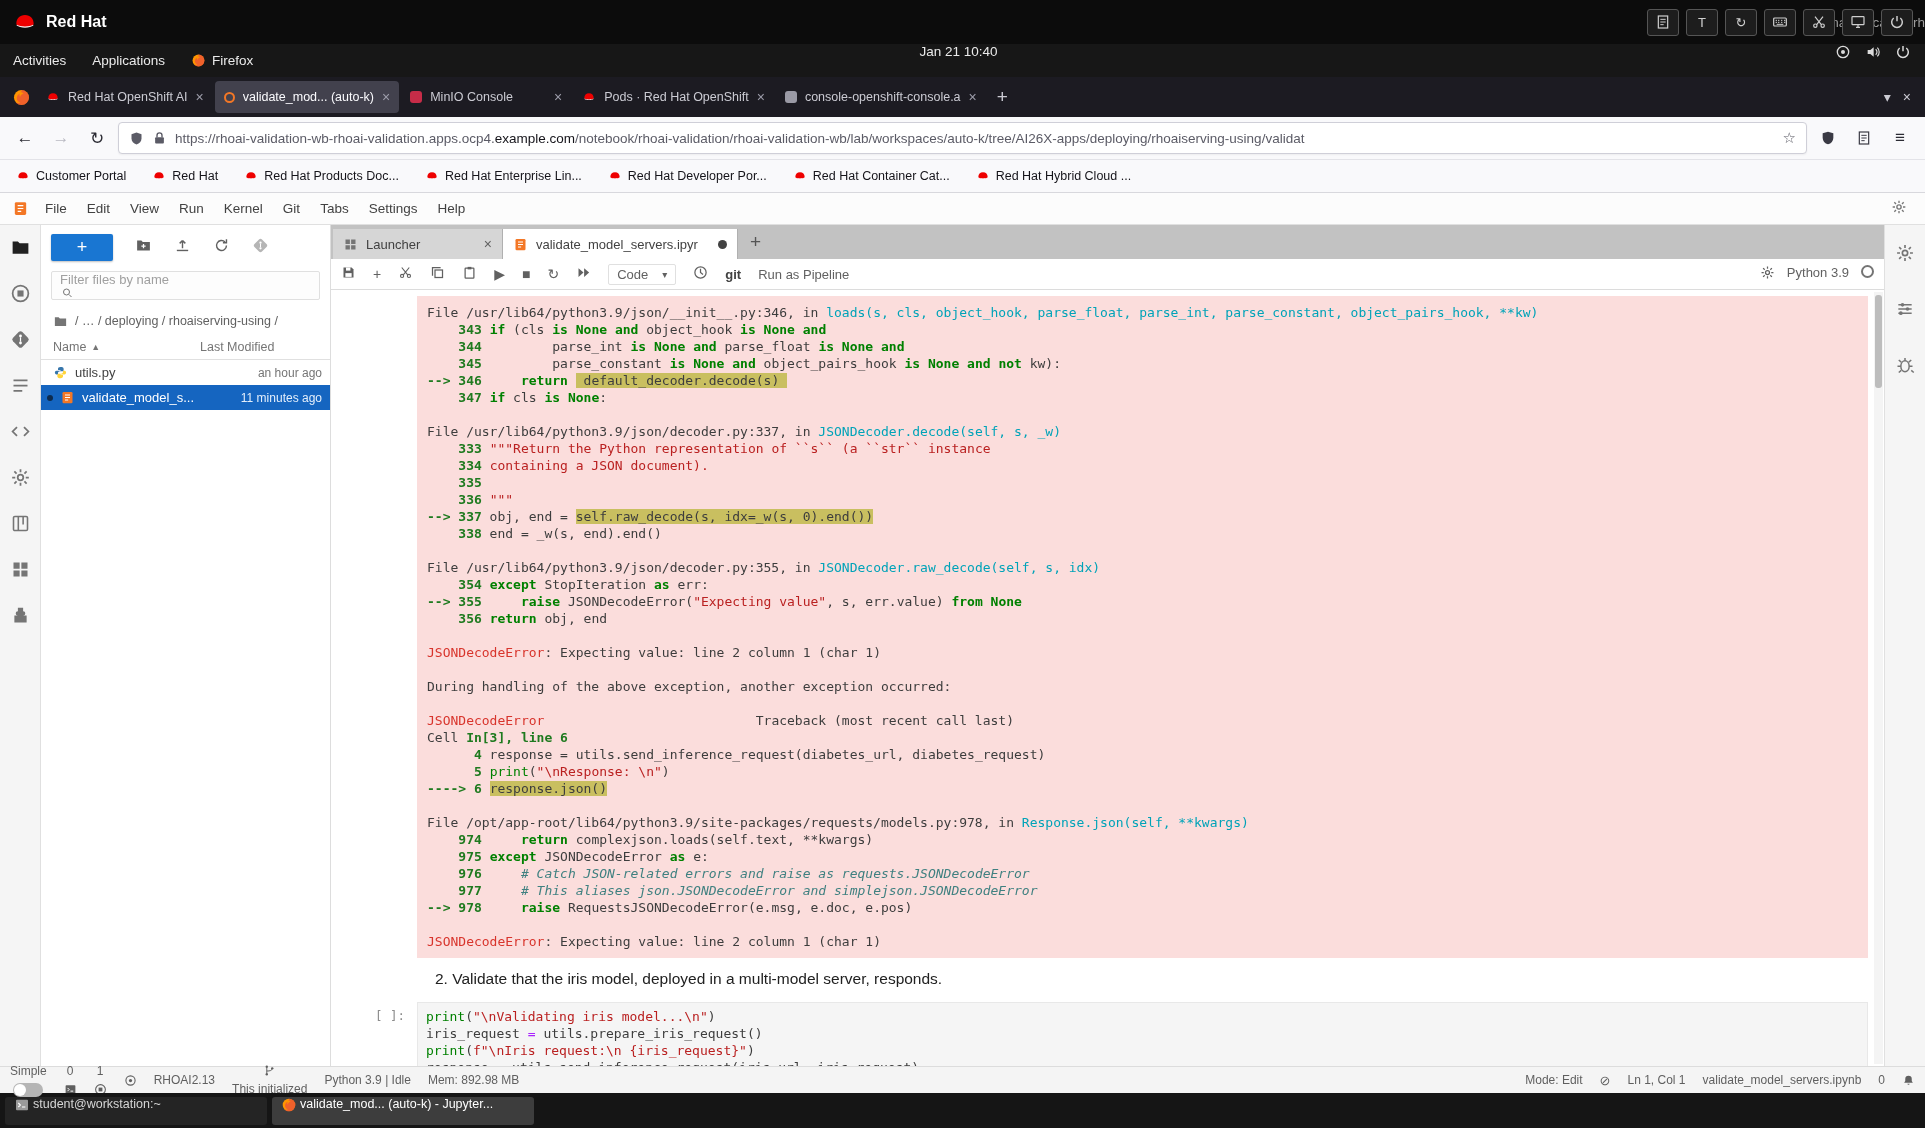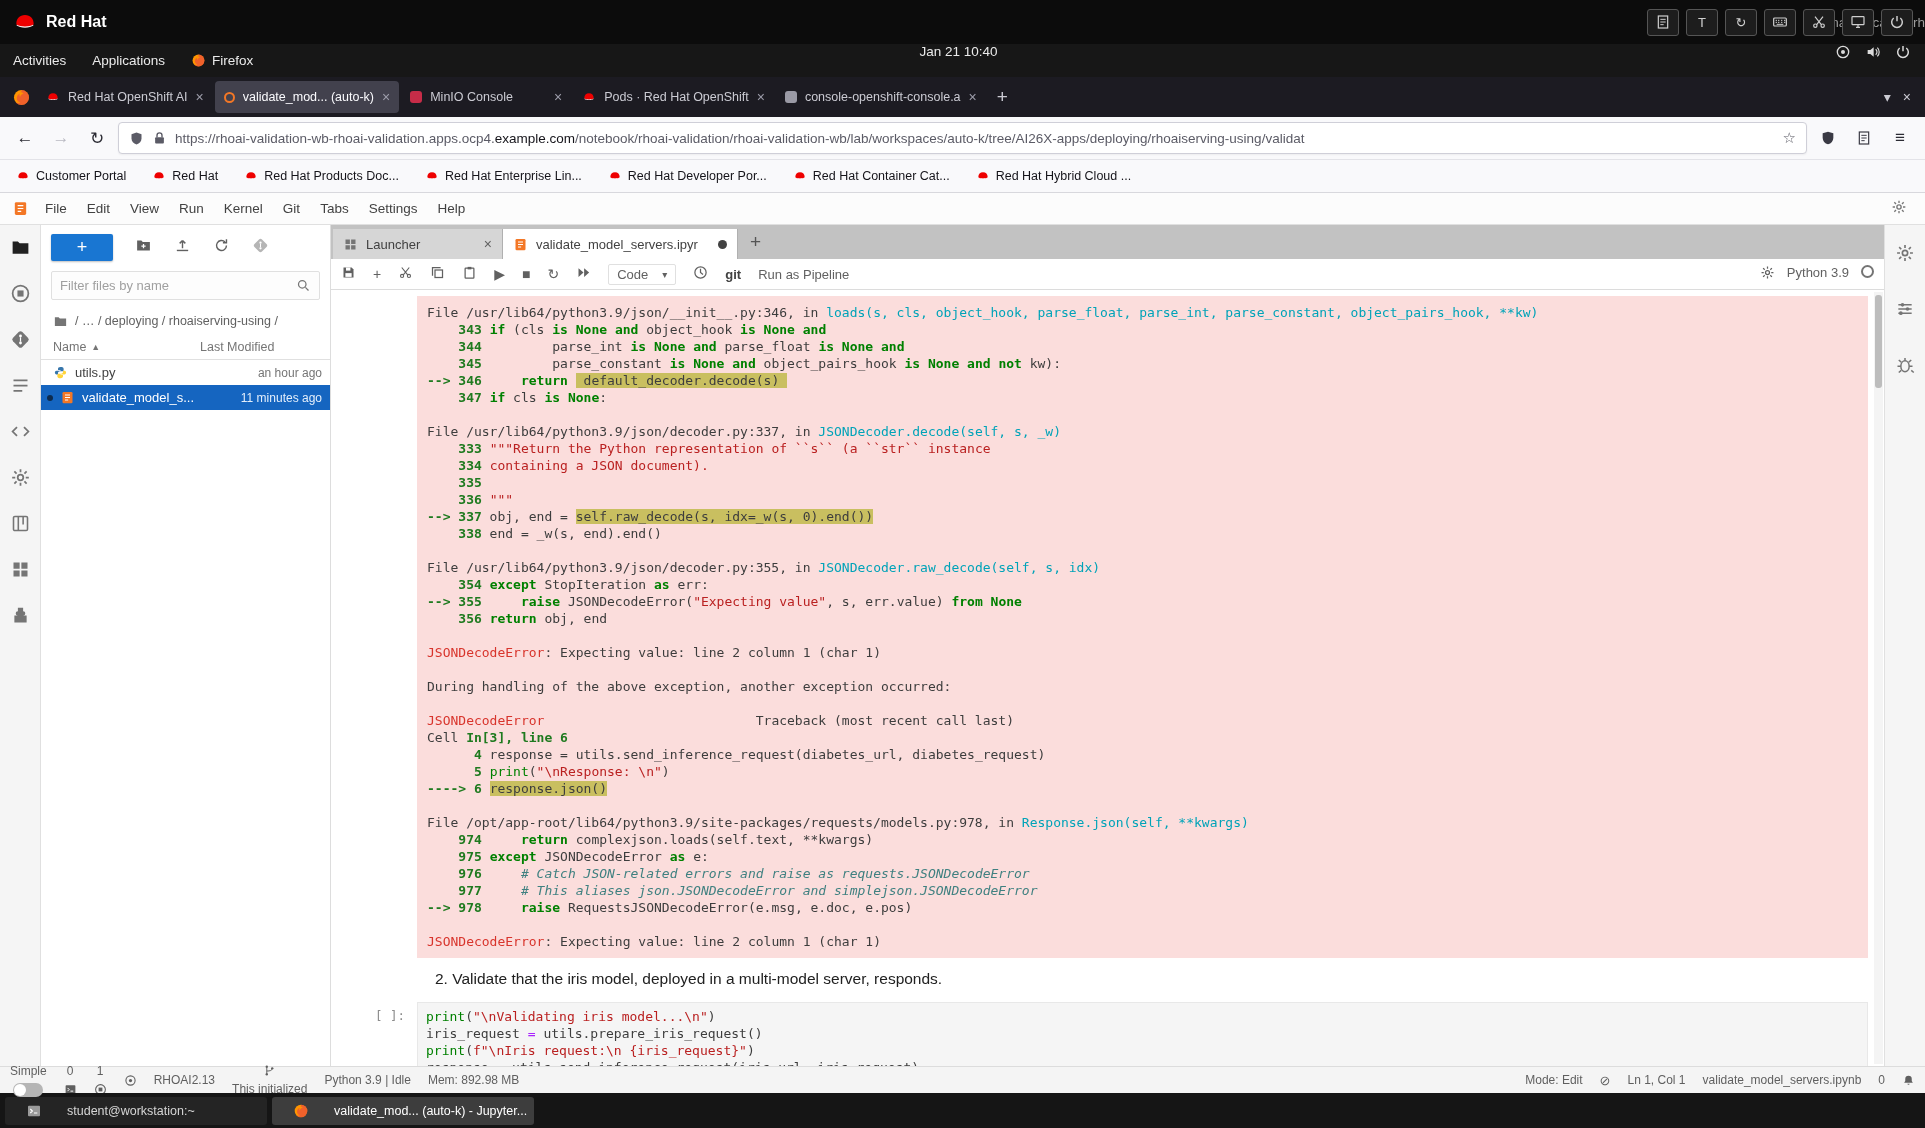--- a/index.html
+++ b/index.html
@@ -74,21 +74,21 @@
   .activity-bar svg { width:21px; height:21px; color:#757575; }
   .activity-bar .act svg { color:#212121; }
 
   .file-panel { width:290px; background:#fff; border-right:1px solid #ddd; display:flex; flex-direction:column; flex:0 0 auto; font-size:13px; }
   .fp-toolbar { height:44px; display:flex; align-items:center; padding:0 10px; gap:22px; }
   .fp-new { width:62px; height:27px; background:#1976d2; border-radius:2px; color:#fff; font-size:18px; display:flex;
             align-items:center; justify-content:center; box-shadow:0 1px 2px rgba(0,0,0,.25); }
   .fp-toolbar svg { width:17px; height:17px; color:#616161; }
   .fp-toolbar .dim svg { color:#b5b5b5; }
   .fp-filter { margin:2px 10px 8px; height:29px; background:#fdfdfd; border:1px solid #e0e0e0; border-radius:2px;
-               display:flex; align-items:center; padding:0 8px; }
+               display:flex; padding:0 8px;flex-direction:column; }
   .fp-filter input { border:0; outline:0; flex:1; font-size:13px; color:#424242; background:transparent; font-family:"Liberation Sans",sans-serif; }
   .fp-filter input::placeholder { color:#a0a0a0; }
   .fp-filter svg { width:15px; height:15px; color:#757575; }
   .fp-crumb { height:26px; display:flex; align-items:center; gap:7px; padding:0 12px; color:#616161; font-size:12.5px; }
   .fp-crumb svg { width:15px; height:15px; color:#757575; }
   .fp-head { height:26px; display:flex; align-items:center; padding:0 12px; color:#757575; font-size:12.5px; border-bottom:1px solid #e0e0e0; }
   .fp-head .hname { flex:1; display:flex; gap:5px; align-items:center; }
   .fp-head .hmod { width:118px; }
   .fp-row { height:25px; display:flex; align-items:center; padding:0 8px 0 12px; gap:7px; color:#424242; }
   .fp-row svg.fic { width:15px; height:15px; flex:0 0 auto; }
@@ -147,21 +147,21 @@
                   padding:0 10px; gap:17px; font-size:12px; color:#5f5f5f; flex:0 0 auto; }
   .jl-statusbar svg { width:13px; height:13px; color:#5f5f5f; }
   .sb-item { display:flex; align-items:center; gap:5px; white-space:nowrap;flex-direction:column; }
   .toggle { width:30px; height:14px; border-radius:7px; background:#b5b5b5; position:relative; }
   .toggle .knob { position:absolute; left:1px; top:1px; width:12px; height:12px; border-radius:50%; background:#fff; }
   .sb-right { margin-left:auto; display:flex; align-items:center; gap:17px; }
   .nok { font-size:13px; }
 
   
   .taskbar { height:35px; background:#151515; display:flex; align-items:center; gap:5px; padding:0 5px; flex:0 0 auto; }
-  .tk-btn { width:262px; height:28px; border-radius:3px; display:flex; align-items:center; gap:25px; padding:0 21px;
+  .tk-btn { width:262px; height:28px; border-radius:3px; display:flex; align-items:flex-start; gap:3px; padding:0 9px;
             font-size:12.5px; color:#d6d6d6; background:#242424; overflow:hidden; white-space:nowrap; }
   .tk-btn.active { background:#3d3d3d; color:#fff; }
   .tk-btn svg { width:16px; height:16px; flex:0 0 auto; }
 </style>
 </head>
 <body>
 
 <svg width="0" height="0" style="position:absolute">
 <defs>
 <symbol id="i-fedora" viewBox="0 0 24 24">

